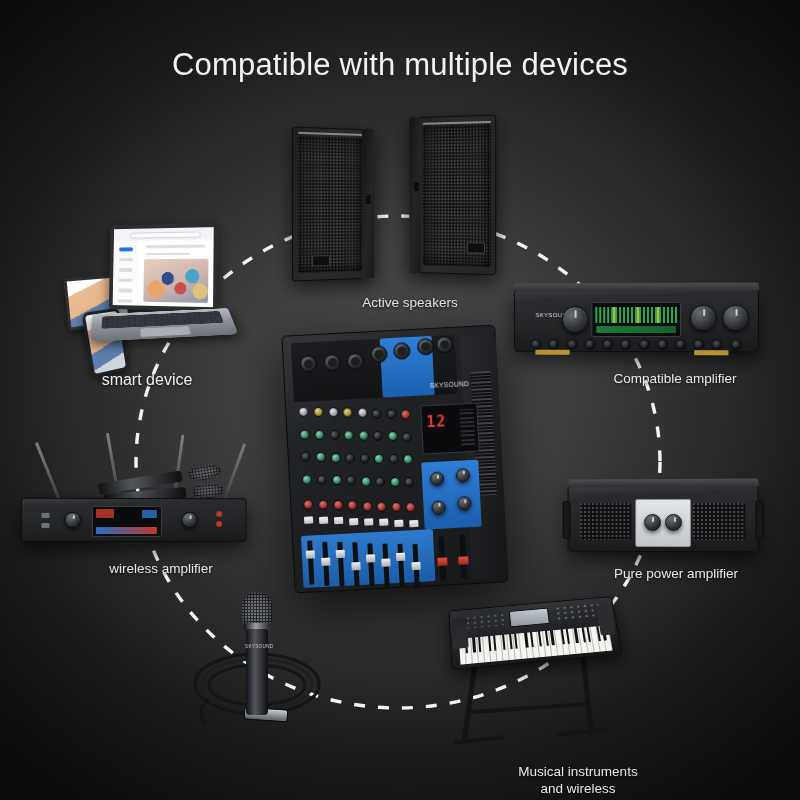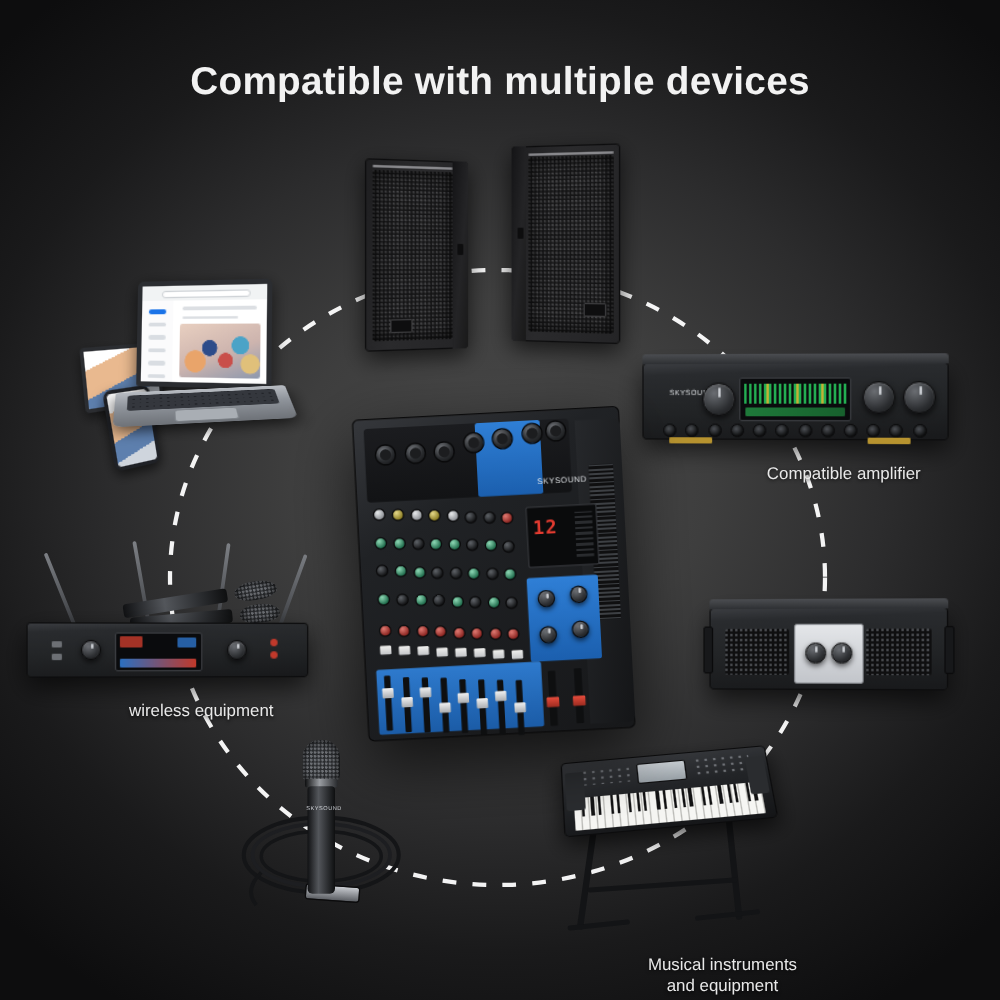--- a/index.html
+++ b/index.html
@@ -5,21 +5,21 @@
   html,body{margin:0;padding:0;background:#000;}
   #stage{
     position:relative;width:800px;height:800px;overflow:hidden;
     font-family:"Liberation Sans",sans-serif;
     background:
       radial-gradient(ellipse 70% 62% at 50% 48%, #4a4a4a 0%, #3e3e3e 30%, #2c2c2d 55%, #1a1a1b 76%, #0d0d0e 100%);
   }
   
   #title{
     position:absolute;left:0;top:47px;width:100%;text-align:center;
-    color:#f2f2f2;font-size:31px;font-weight:bold;letter-spacing:.2px;
+    color:#f2f2f2;font-size:31px;font-weight:normal;letter-spacing:.2px;
     font-family:"Liberation Sans",sans-serif;
   }
   
   #ring{position:absolute;left:0;top:0;width:800px;height:800px;}
   
   .lbl{position:absolute;color:#e8e8e8;text-align:center;line-height:1.25;
        font-size:13.5px;white-space:pre-line;text-shadow:0 1px 3px rgba(0,0,0,.75);}
   .lbl.big{font-size:16px;color:#f0f0f0;}
   
   .dev{position:absolute;}
@@ -170,20 +170,21 @@
 
     <div class="spk" style="left:120px;top:4px;width:88px;height:158px;transform:perspective(420px) rotateY(-9deg);">
       <div class="box"></div>
       <div class="side" style="left:0;right:auto;width:14%;border-radius:3px 0 0 3px;"></div>
       <div class="grille" style="left:16%;right:6%;"></div>
       <div class="hilite" style="left:16%;right:6%;"></div>
       <div class="badge" style="right:12%;bottom:13%;"></div>
       <div class="handle" style="left:6%;top:42%;"></div>
     </div>
   </div>
+  <div class="lbl" style="left:318px;top:295px;width:184px;">Active speakers</div>
 
   <div class="dev" style="left:68px;top:218px;width:200px;height:135px;">
 
     <div class="tablet" style="left:-4px;top:58px;width:64px;height:44px;transform:perspective(300px) rotateY(26deg) rotate(-6deg);">
       <div class="mini-web"></div>
     </div>
 
     <div class="phone" style="left:18px;top:92px;width:34px;height:58px;transform:perspective(300px) rotateY(20deg) rotate(-10deg);">
       <div class="mini-web"></div>
     </div>
@@ -203,20 +204,21 @@
         <div class="ln"></div>
         <div class="ln" style="width:60%;"></div>
         <div class="web-img"></div>
       </div>
     </div>
     <div class="lap-base" style="left:24px;top:82px;width:142px;height:48px;transform:perspective(420px) rotateX(56deg) rotate(-5deg);">
       <div class="lap-keys"></div>
       <div class="lap-pad"></div>
     </div>
   </div>
+  <div class="lbl big" style="left:62px;top:370px;width:170px;">smart device</div>
 
   <div class="dev" style="left:512px;top:290px;width:246px;height:62px;transform:perspective(900px) rotateY(-5deg);">
     <div class="rack" style="inset:0;">
       <div class="face"></div>
       <div class="top"></div>
       <div class="brand" style="left:9%;top:36%;">SKYSOUND</div>
       <div class="knob" style="left:20%;top:26%;width:25px;height:25px;"></div>
       <div class="lcd" style="left:32%;top:20%;width:36%;height:52%;">
         <div class="bars"></div>
         <div class="txt"></div>
@@ -250,20 +252,21 @@
       <div class="vent" style="left:7%;top:26%;width:27%;height:56%;"></div>
       <div class="vent" style="right:7%;top:26%;width:27%;height:56%;"></div>
       <div class="earsil" style="left:36%;top:20%;width:28%;height:70%;">
         <div class="knob" style="left:14%;top:30%;width:15px;height:15px;"></div>
         <div class="knob" style="right:14%;top:30%;width:15px;height:15px;"></div>
       </div>
       <div style="position:absolute;left:-5px;top:22%;width:6px;height:56%;background:#17181a;border:1px solid #0a0a0b;border-radius:2px;"></div>
       <div style="position:absolute;right:-5px;top:22%;width:6px;height:56%;background:#17181a;border:1px solid #0a0a0b;border-radius:2px;"></div>
     </div>
   </div>
+  <div class="lbl" style="left:576px;top:566px;width:200px;">Pure power amplifier</div>
 
   <div class="dev" style="left:22px;top:432px;width:226px;height:118px;">
 
     <div class="ant" style="left:36px;top:6px;height:62px;transform:rotate(-22deg);"></div>
     <div class="ant" style="left:96px;top:0px;height:70px;transform:rotate(-10deg);"></div>
     <div class="ant" style="left:150px;top:2px;height:68px;transform:rotate(8deg);"></div>
     <div class="ant" style="left:200px;top:8px;height:62px;transform:rotate(20deg);"></div>
 
     <div style="position:absolute;left:76px;top:40px;width:124px;height:15px;transform:rotate(-9deg);">
       <div class="mic-handle" style="left:0;top:2px;width:84px;height:11px;"></div>
@@ -282,21 +285,21 @@
         <div class="txt" style="background:linear-gradient(90deg,#2b6fc0,#c0392b);"></div>
       </div>
       <div class="knob" style="left:19%;top:32%;width:14px;height:14px;"></div>
       <div class="knob" style="right:22%;top:32%;width:14px;height:14px;"></div>
       <div style="position:absolute;left:9%;top:34%;width:8px;height:5px;background:#6d7075;border-radius:1px;"></div>
       <div style="position:absolute;left:9%;top:56%;width:8px;height:5px;background:#6d7075;border-radius:1px;"></div>
       <div style="position:absolute;right:11%;top:30%;width:6px;height:6px;border-radius:50%;background:#c0392b;"></div>
       <div style="position:absolute;right:11%;top:52%;width:6px;height:6px;border-radius:50%;background:#c0392b;"></div>
     </div>
   </div>
-  <div class="lbl" style="left:68px;top:561px;width:186px;">wireless equipment</div>
+  <div class="lbl" style="left:68px;top:561px;width:186px;">wireless amplifier</div>
 
   <div class="dev" style="left:178px;top:588px;width:158px;height:156px;">
 
     <svg viewBox="0 0 158 156" style="position:absolute;inset:0;">
       <ellipse cx="79" cy="96" rx="62" ry="30" fill="none" stroke="#141517" stroke-width="3.2"></ellipse>
       <ellipse cx="79" cy="96" rx="55" ry="25" fill="none" stroke="#1d1e21" stroke-width="3"></ellipse>
       <ellipse cx="79" cy="97" rx="48" ry="20" fill="none" stroke="#141517" stroke-width="2.8"></ellipse>
       <path d="M31 110 q-14 14 -4 26" fill="none" stroke="#141517" stroke-width="3"></path>
     </svg>
 
@@ -326,21 +329,21 @@
         <div class="kb-btns" style="position:absolute;right:3%;top:10%;width:30%;height:74%;"></div>
       </div>
       <div class="kb-keys" style="left:5%;right:5%;bottom:6%;height:44%;">
         <div class="kb-blk" style="left:2%;right:2%;"></div>
       </div>
       <div style="position:absolute;left:1%;top:14%;width:9%;height:52%;background:#2a2c2f;border-radius:2px;"></div>
       <div style="position:absolute;right:1%;top:14%;width:9%;height:52%;background:#2a2c2f;border-radius:2px;"></div>
     </div>
   </div>
   <div class="lbl" style="left:478px;top:764px;width:200px;">Musical instruments
-and equipment</div>
+and wireless</div>
 
   <div id="mixer">
     <div class="mx-case"></div>
     <div class="mx-right"></div>
     <div class="mx-vent"></div>
 
     <div class="mx-top"></div>
     <div class="mx-blue" style="left:46%;top:3%;width:24%;height:23%;"></div>
     <div class="mx-xlr" style="left:8%;top:8%;"></div>
     <div class="mx-xlr" style="left:19%;top:8%;"></div>

